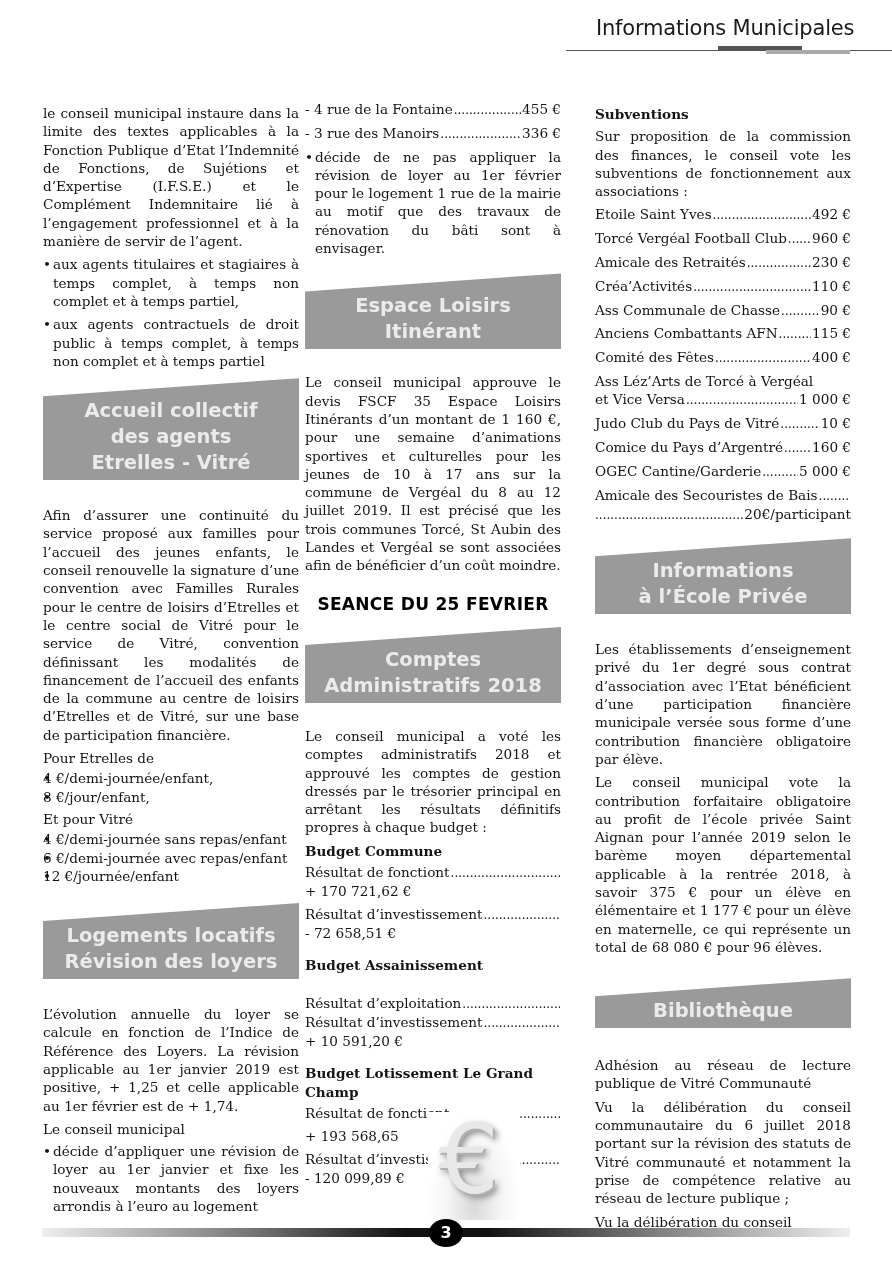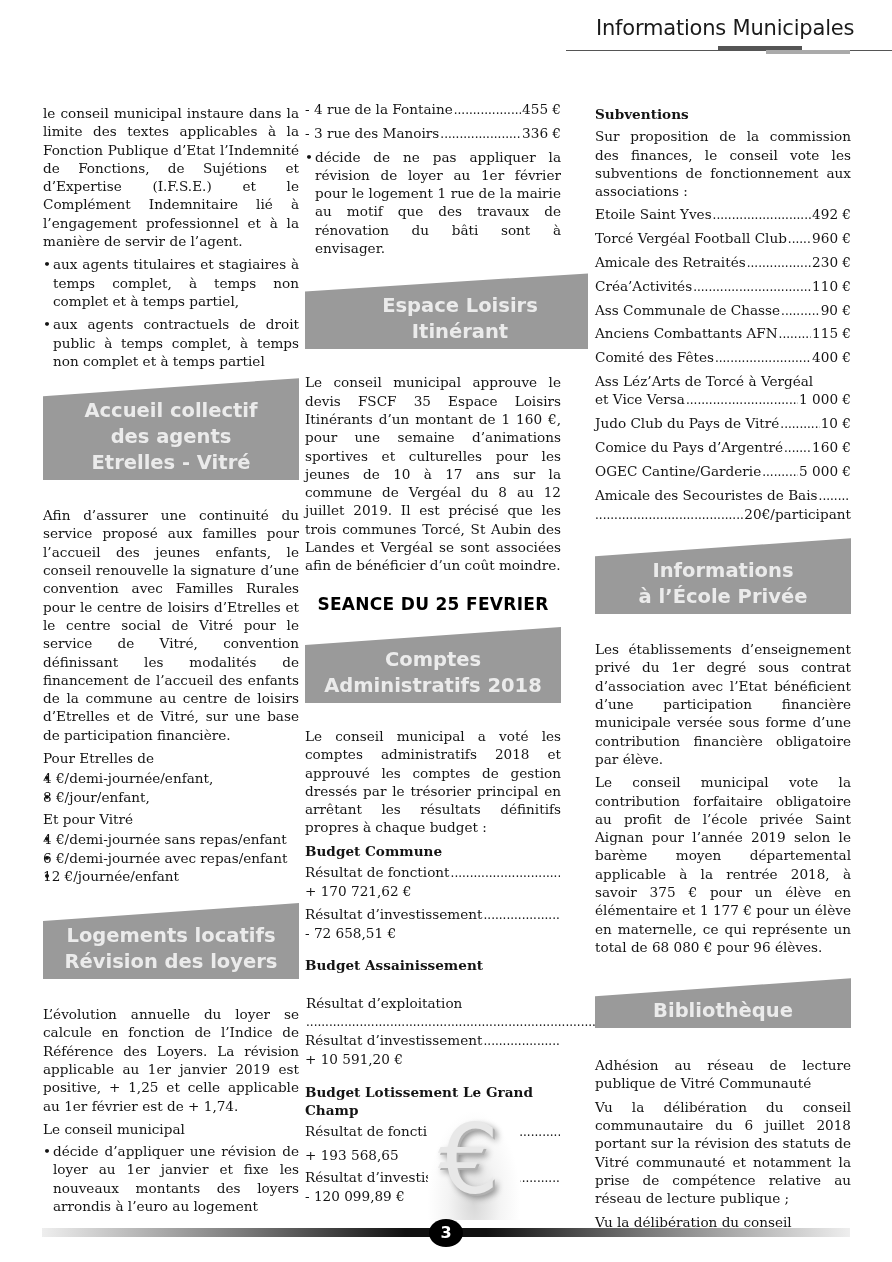--- a/index.html
+++ b/index.html
@@ -99,21 +99,21 @@
     <span class="dots"></span>
     <span class="amt">455 €</span>
   </div>
   <div class="dotrow">
     <span class="lbl">- 3 rue des Manoirs</span>
     <span class="dots"></span>
     <span class="amt">336 €</span>
   </div>
   <div class="bullet">décide de ne pas appliquer la révision de loyer au 1er février pour le logement 1 rue de la mairie au motif que des travaux de rénovation du bâti sont à envisager.</div>
 
-  <div class="banner" style="margin-top:16px;padding-left:27px;">
+  <div class="banner" style="margin-top:16px;">
     <div class="shape"></div>
     <div class="txt">
       <div>Espace Loisirs</div>
       <div>Itinérant</div>
     </div>
   </div>
   <p style="margin-top:24px;">Le conseil municipal approuve le devis FSCF 35 Espace Loisirs Itinérants d’un montant de 1 160 €, pour une semaine d’animations sportives et culturelles pour les jeunes de 10 à 17 ans sur la commune de Vergéal du 8 au 12 juillet 2019. Il est précisé que les trois communes Torcé, St Aubin des Landes et Vergéal se sont associées afin de bénéficier d’un coût moindre.</p>
 
   <div class="seance">SEANCE DU 25 FEVRIER</div>
 
@@ -132,21 +132,21 @@
       <span class="dots"></span>
   </div>
   <div style="margin-bottom:4px;">+ 170 721,62 €</div>
   <div class="dotrow" style="margin:0;">
     <span class="lbl">Résultat d’investissement</span>
       <span class="dots"></span>
   </div>
   <div style="margin-bottom:14px;">- 72 658,51 €</div>
 
   <div class="bold" style="margin:0 0 19px 0;">Budget Assainissement</div>
-  <div class="dotrow" style="margin:0;flex-direction:column;">
+  <div class="dotrow" style="margin:0;">
     <span class="lbl">Résultat d’exploitation</span>
       <span class="dots"></span>
   </div>
   <div class="dotrow" style="margin:0;">
     <span class="lbl">Résultat d’investissement</span>
       <span class="dots"></span>
   </div>
   <div style="margin-bottom:14px;">+ 10 591,20 €</div>
 
   <div class="bold" style="margin:0 0 3px 0;">Budget Lotissement Le Grand Champ</div>

